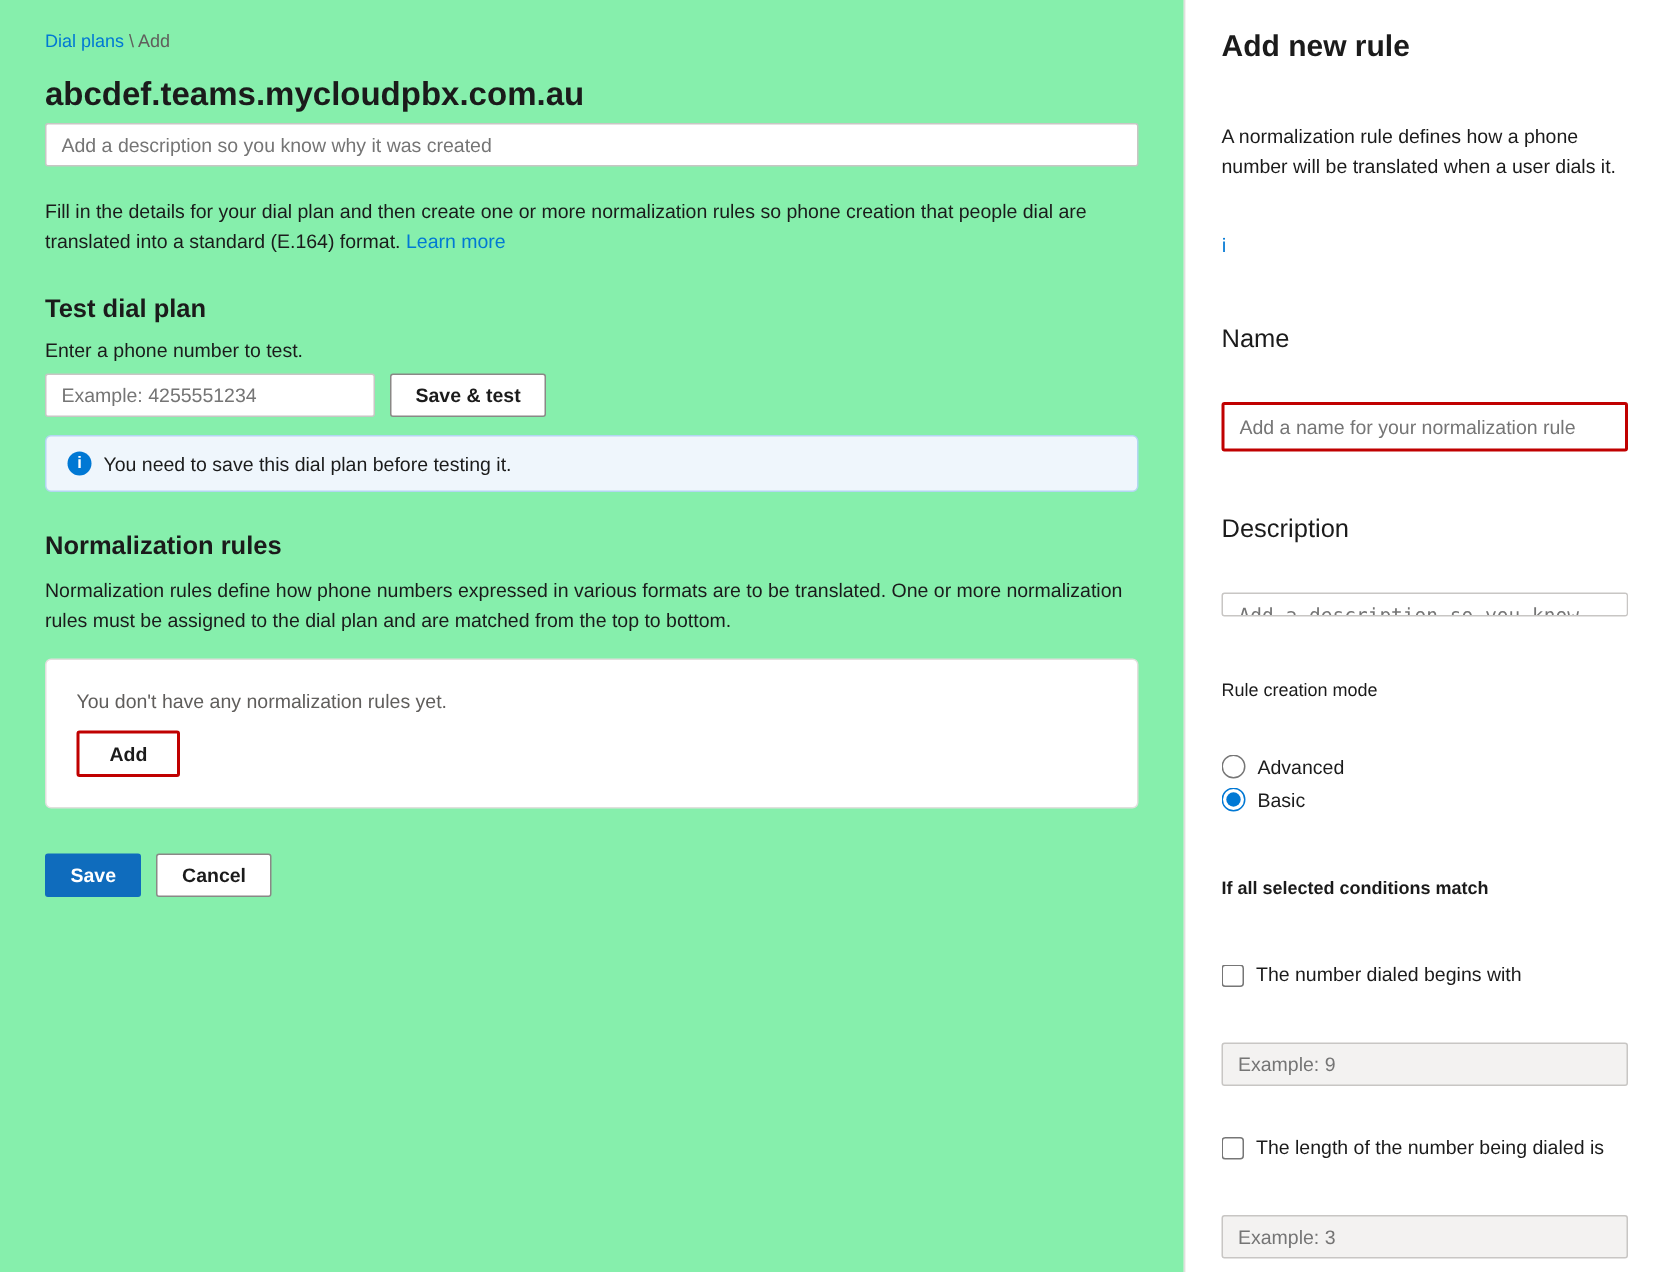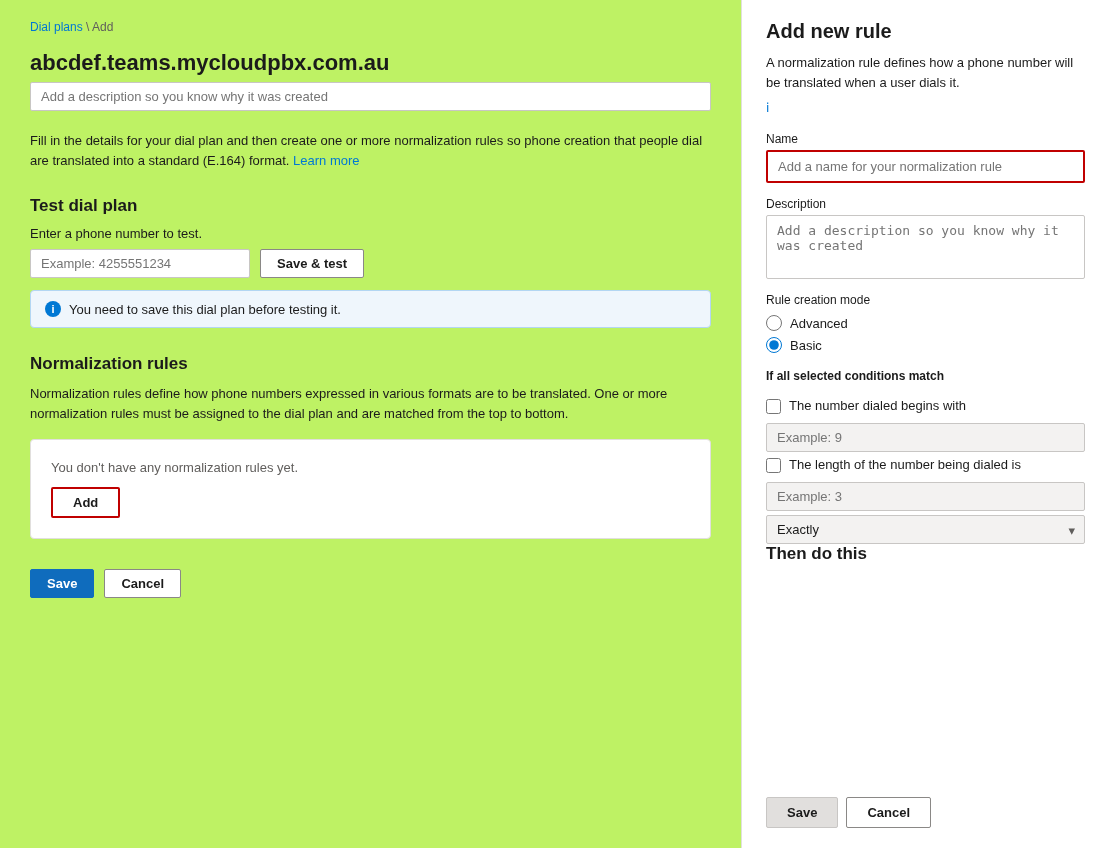--- a/index.html
+++ b/index.html
@@ -9,21 +9,21 @@
       background: #f3f2f1;
       display: flex;
       width: 1109px;
       height: 848px;
       overflow: hidden;
     }
 
     
     .left-panel {
       flex: 1;
-      background: #bef264;
+      background: #86efac;
       padding: 20px 30px;
       overflow-y: auto;
       position: relative;
     }
 
     .breadcrumb {
       font-size: 12px;
       color: #605e5c;
       margin-bottom: 16px;
     }
@@ -165,27 +165,28 @@
     }
 
     .bottom-buttons {
       display: flex;
       gap: 10px;
       margin-top: 30px;
     }
 
     
     .right-panel {
-      width: 368px;
+      width: 320px;
       background: #fff;
       border-left: 1px solid #e1dfdd;
       padding: 20px 24px;
       overflow-y: auto;
       display: flex;
       flex-direction: column;
+      gap: 28px;
     }
 
     .panel-title {
       font-size: 20px;
       font-weight: 700;
       color: #1b1b1b;
       margin-bottom: 10px;
     }
 
     .panel-description {
@@ -196,21 +197,21 @@
     }
 
     .info-link {
       color: #0078d4;
       font-size: 13px;
       cursor: pointer;
       margin-bottom: 16px;
     }
 
     .field-label {
-      font-size: 12px;
+      font-size: 17px;
       color: #1b1b1b;
       margin-bottom: 4px;
       font-weight: 400;
     }
 
     .name-input {
       width: 100%;
       border: 2px solid #c00000;
       border-radius: 2px;
       padding: 7px 10px;

